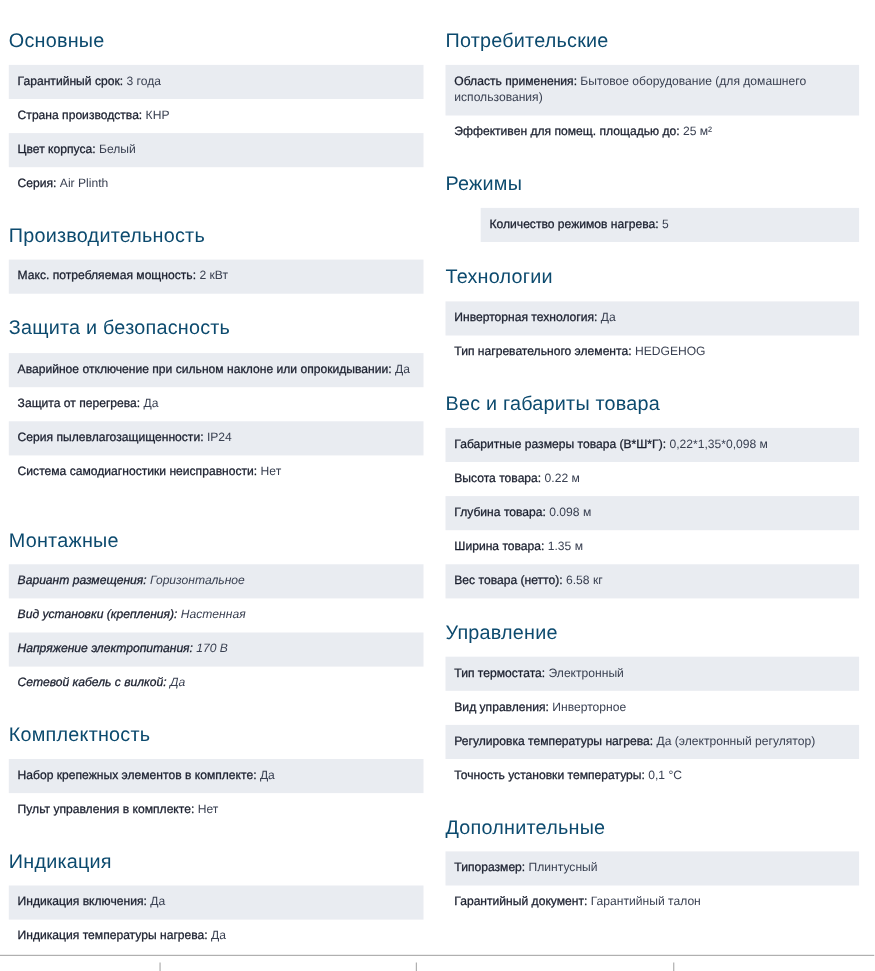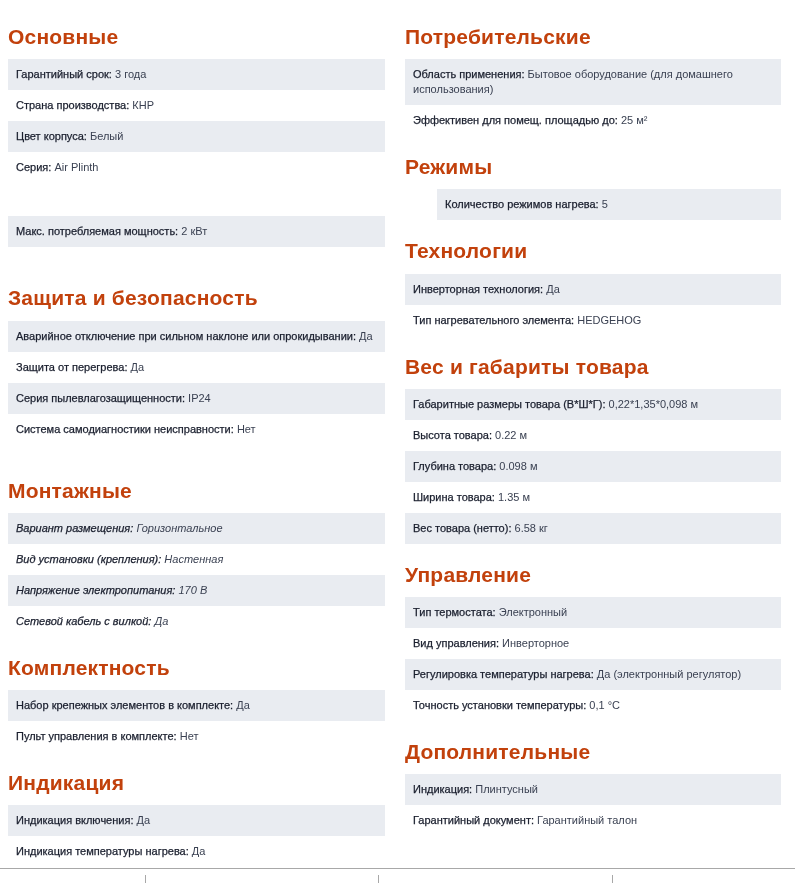--- a/index.html
+++ b/index.html
@@ -6,21 +6,21 @@
   body {
     width: 795px; height: 883px; position: relative; overflow: hidden;
     font-family: "Liberation Sans", "DejaVu Sans", sans-serif;
     color: #1a1f2e;
   }
   .col { position: absolute; top: 0; }
   .col.left { left: 8px; width: 377px; }
   .col.right { left: 405px; width: 376px; }
   .section { margin: 0; }
   .section h2 {
-    font-size: 21px; font-weight: bold; color: #c2410c;
+    font-size: 18px; font-weight: normal; color: #0c4a6e;
     margin: 0; padding: 0; height: 20px; line-height: 20px;
     letter-spacing: 0.2px;
   }
   .rows { margin-top: 11px; }
   .row {
     font-size: 11px; line-height: 15px;
     padding: 8px 8px 8px 8px;
     min-height: 15px;
     color: #1a1f2e;
   }
@@ -41,20 +41,21 @@
     <h2>Основные</h2>
     <div class="rows" style="margin-top:12px;">
       <div class="row"><span class="k">Гарантийный срок:</span> <span class="v">3 года</span></div>
       <div class="row"><span class="k">Страна производства:</span> <span class="v">КНР</span></div>
       <div class="row"><span class="k">Цвет корпуса:</span> <span class="v">Белый</span></div>
       <div class="row"><span class="k">Серия:</span> <span class="v">Air Plinth</span></div>
     </div>
   </section>
 
   <section class="section" style="position:absolute; top:204px; width:377px;">
+    <h2>Производительность</h2>
     <div class="rows" style="margin-top:12px;">
       <div class="row"><span class="k">Макс. потребляемая мощность:</span> <span class="v">2 кВт</span></div>
     </div>
   </section>
 
   <section class="section" style="position:absolute; top:288px; width:377px;">
     <h2>Защита и безопасность</h2>
     <div class="rows" style="margin-top:13px;">
       <div class="row"><span class="k">Аварийное отключение при сильном наклоне или опрокидывании:</span> <span class="v">Да</span></div>
       <div class="row"><span class="k">Защита от перегрева:</span> <span class="v">Да</span></div>
@@ -131,21 +132,21 @@
       <div class="row"><span class="k">Тип термостата:</span> <span class="v">Электронный</span></div>
       <div class="row"><span class="k">Вид управления:</span> <span class="v">Инверторное</span></div>
       <div class="row"><span class="k">Регулировка температуры нагрева:</span> <span class="v">Да (электронный регулятор)</span></div>
       <div class="row"><span class="k">Точность установки температуры:</span> <span class="v">0,1 °С</span></div>
     </div>
   </section>
 
   <section class="section" style="position:absolute; top:742px; width:376px;">
     <h2>Дополнительные</h2>
     <div class="rows" style="margin-top:12px;">
-      <div class="row"><span class="k">Индикация:</span> <span class="v">Плинтусный</span></div>
+      <div class="row"><span class="k">Типоразмер:</span> <span class="v">Плинтусный</span></div>
       <div class="row"><span class="k">Гарантийный документ:</span> <span class="v">Гарантийный талон</span></div>
     </div>
   </section>
 </div>
 
 <div class="bottom-line"></div>
 <div class="tick" style="left:145px;"></div>
 <div class="tick" style="left:378px;"></div>
 <div class="tick" style="left:612px;"></div>
 

